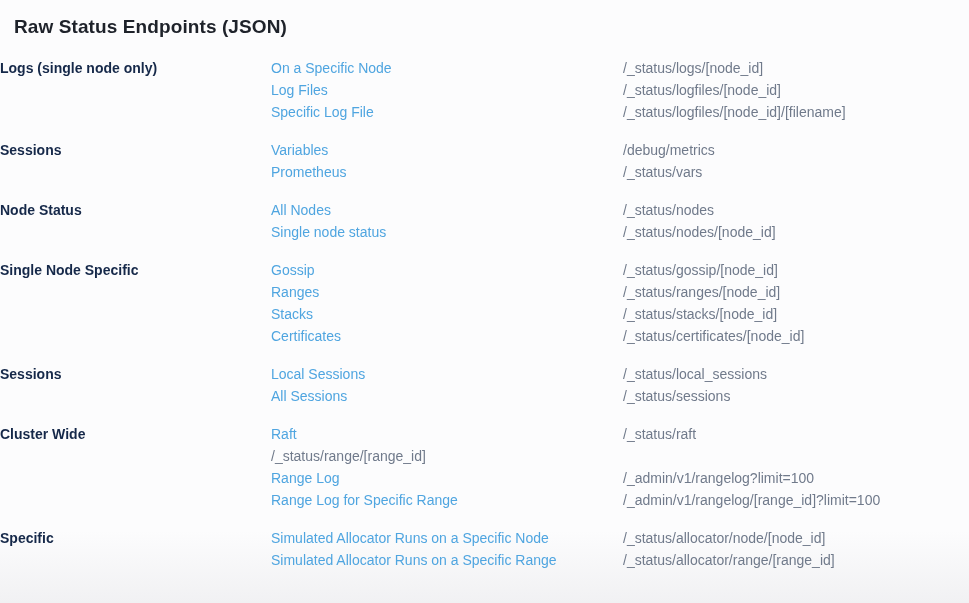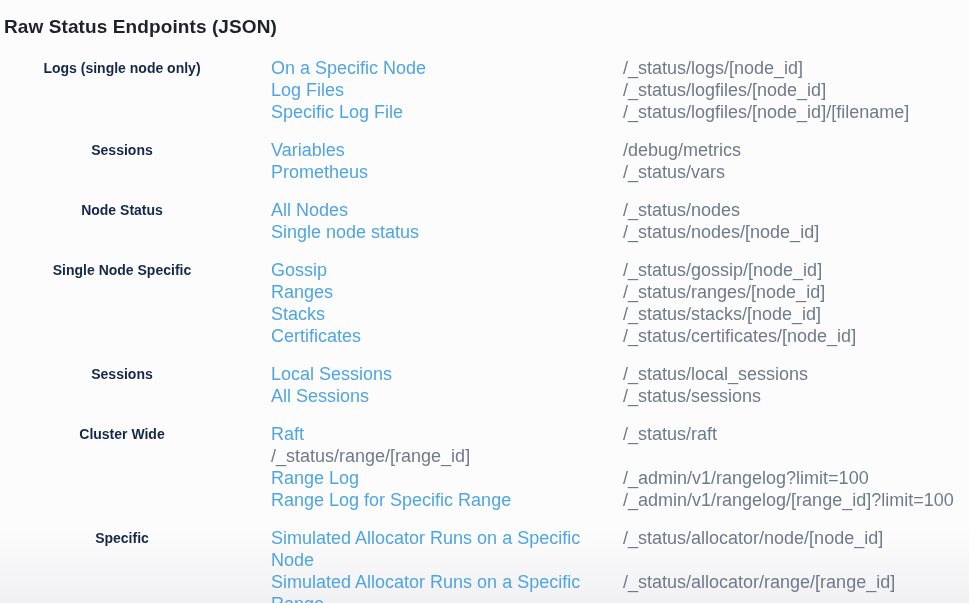--- a/index.html
+++ b/index.html
@@ -14,49 +14,49 @@
   html, body { background: #f1f1f3; }
   body { font-family: "Liberation Sans", "DejaVu Sans", sans-serif; }
   .screen {
     position: relative;
     width: 969px;
     height: 603px;
     overflow: hidden;
     background: linear-gradient(180deg, var(--bg-top) 0%, var(--bg-top) 88%, var(--bg-bottom) 100%);
   }
   .page-title {
-    padding: 14px 0 0 4px;
+    padding: 14px 0 0 14px;
     font-size: 19px;
     font-weight: 600;
     letter-spacing: 0.1px;
     line-height: 26px;
     color: var(--title);
     margin-bottom: 17px;
   }
   .groups { width: 100%; }
   .group {
     display: flex;
     align-items: flex-start;
     margin-bottom: 16px;
   }
   .category {
     width: 244px;
     flex: 0 0 244px;
-    text-align: center;
+    text-align: left;
     font-size: 14px;
     font-weight: 600;
     line-height: 22px;
     color: var(--category);
     margin-right: 27px;
   }
   .entries { flex: 1 1 auto; }
   .entry {
     display: flex;
     line-height: 22px;
-    font-size: 18px;
+    font-size: 14px;
   }
   .entry .link {
     width: 352px;
     flex: 0 0 352px;
     color: var(--link);
     text-decoration: none;
     cursor: pointer;
   }
   .entry .path {
     color: var(--path);

